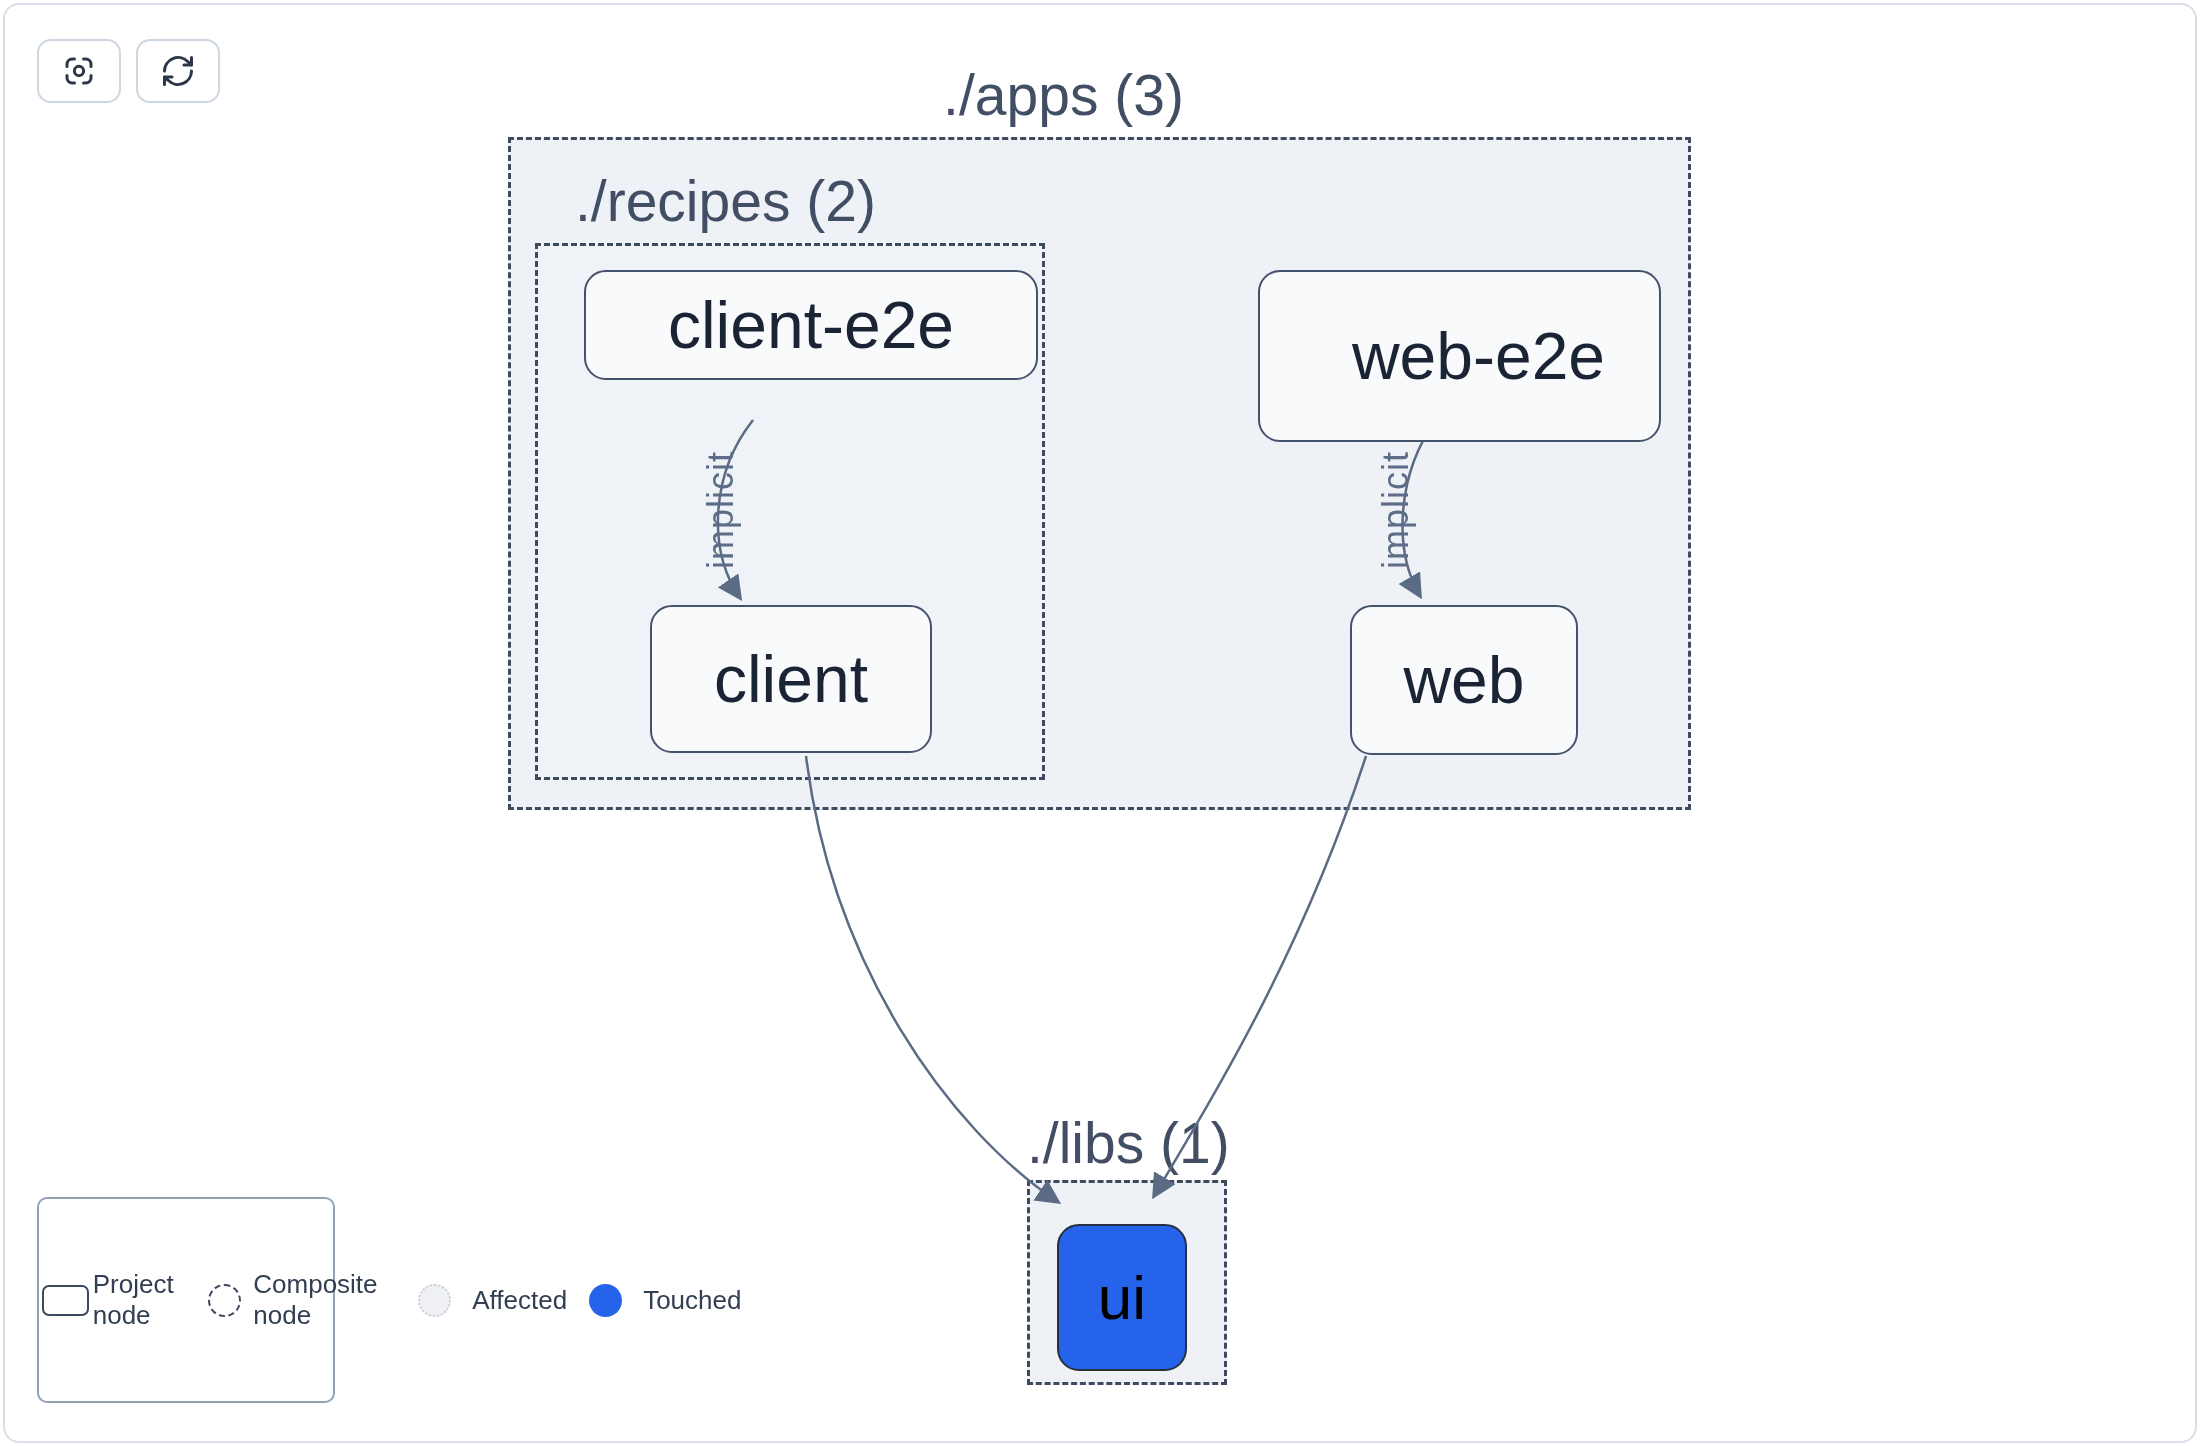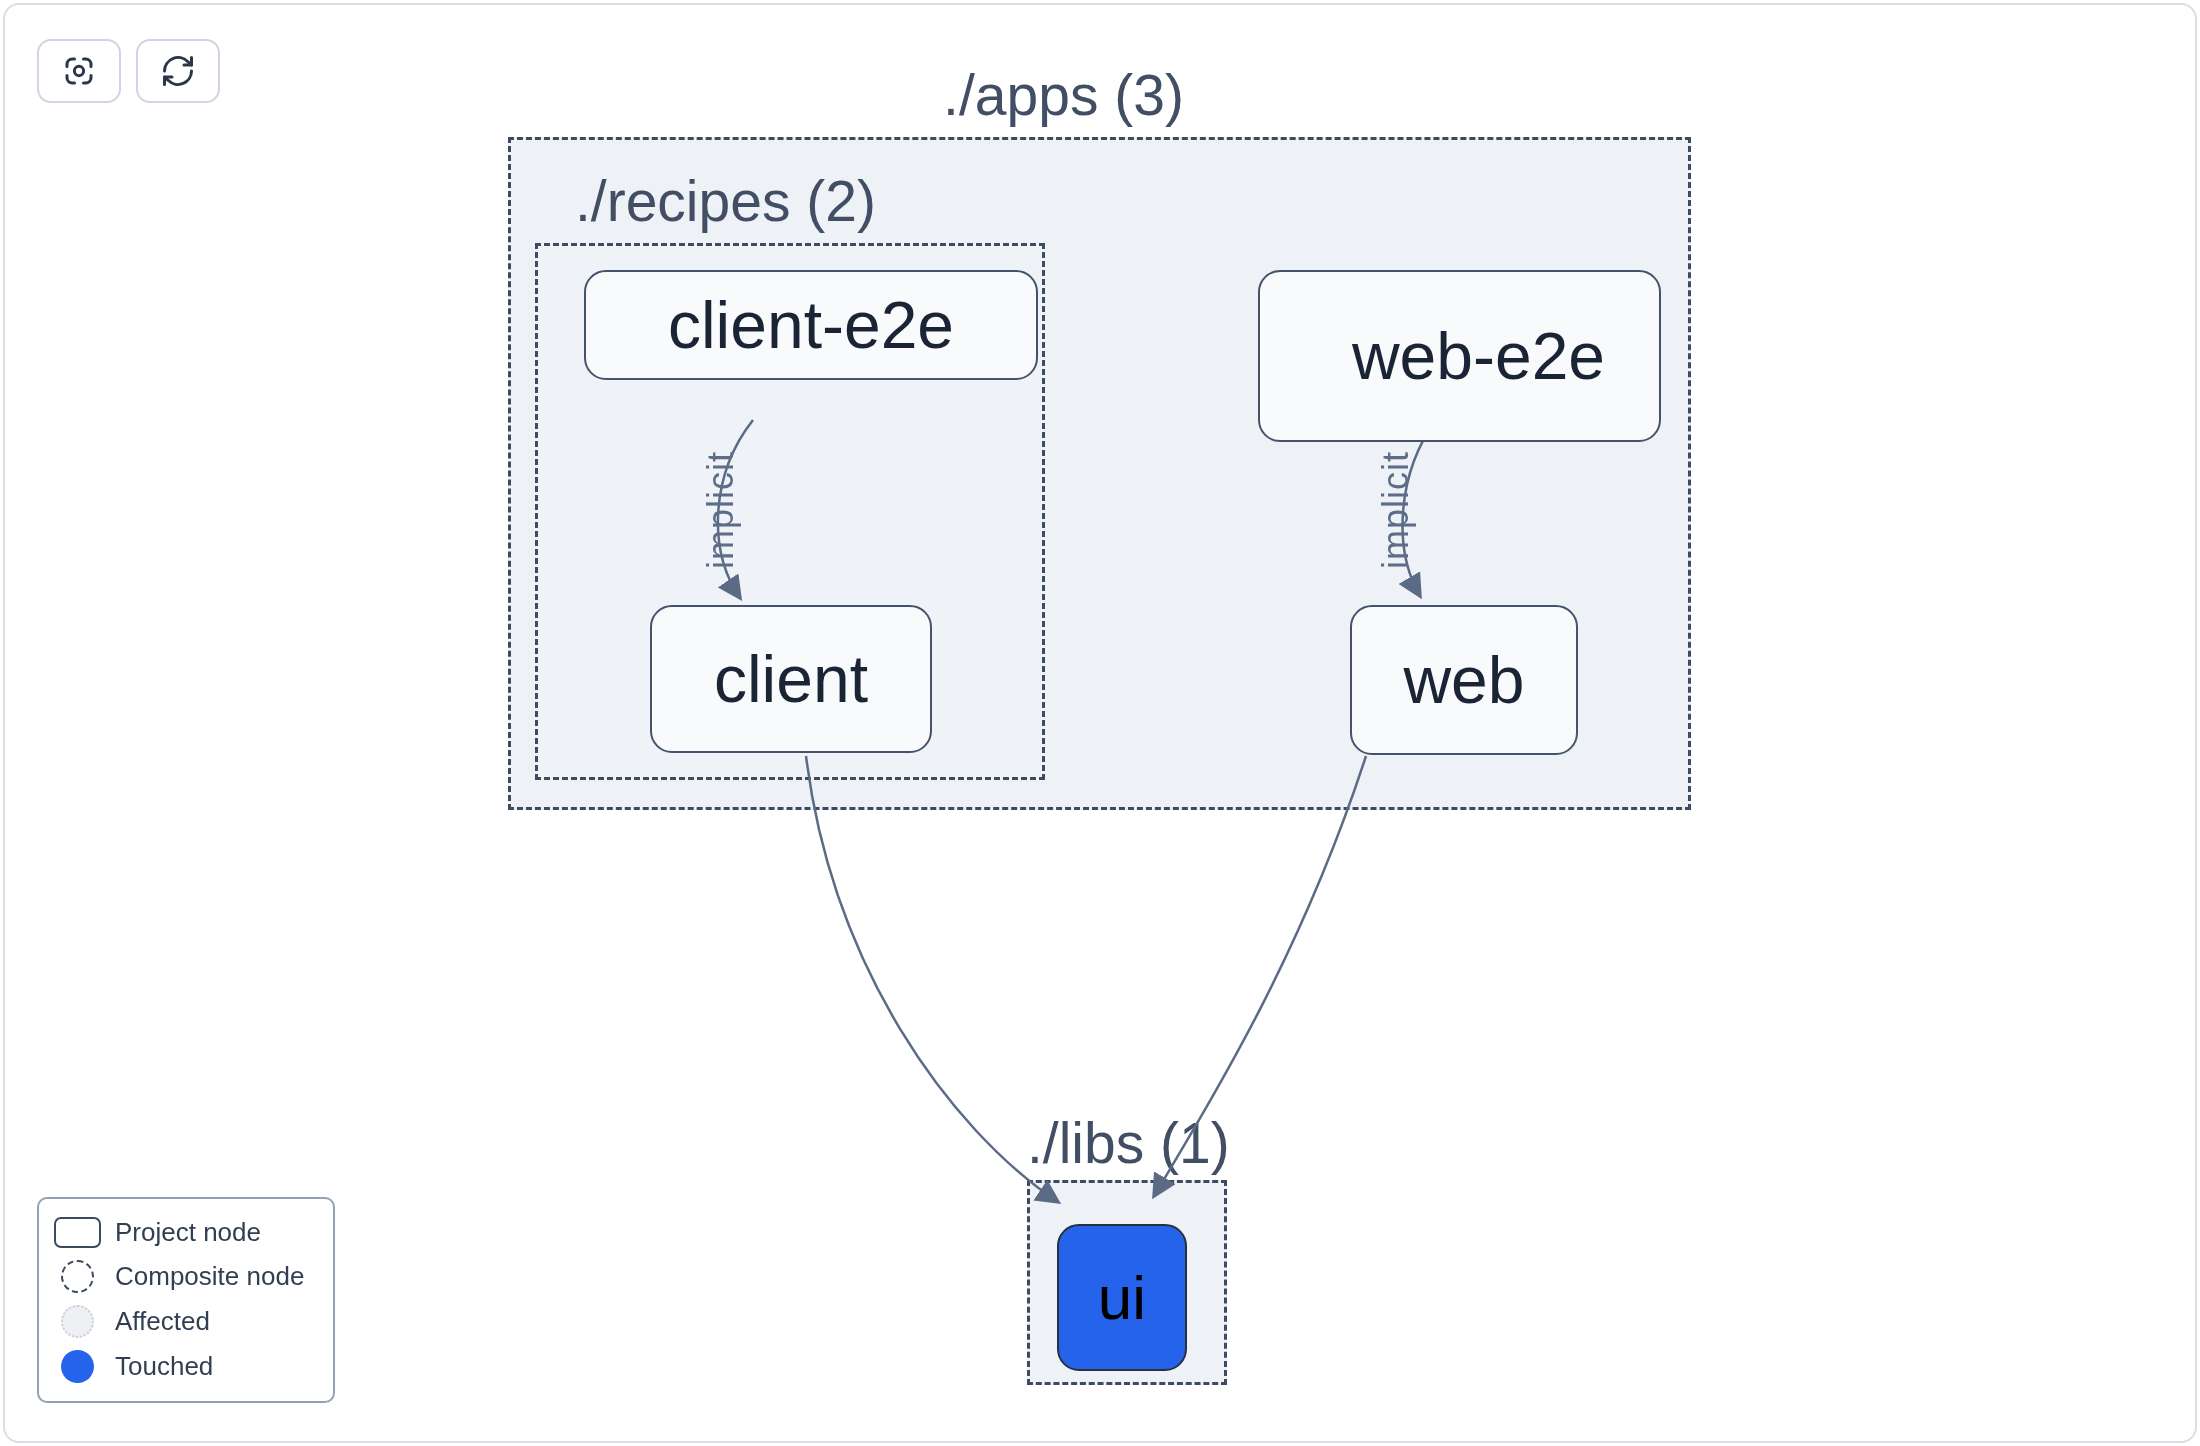--- a/index.html
+++ b/index.html
@@ -56,21 +56,21 @@
     border:2px solid #cdd7e3;background:#ffffff;display:flex;align-items:center;
     justify-content:center;box-sizing:border-box;z-index:50;cursor:pointer;
   }
   #btn-focus{left:37px;top:39px;}
   #btn-refresh{left:136px;top:39px;}
   .tool-btn svg{stroke:#2b3648;}
   
   #legend{
     position:absolute;left:37px;top:1197px;width:298px;height:206px;
     background:#ffffff;border:2px solid #93a1b5;border-radius:10px;
-    box-sizing:border-box;display:flex;flex-direction:column;
+    box-sizing:border-box;display:flex;flex-direction:row;
     justify-content:space-evenly;padding:6px 0;z-index:50;
   }
   .legend-row{display:flex;align-items:center;}
   .legend-icon-cell{width:76px;display:flex;justify-content:center;}
   .legend-label{font-size:26px;color:#323f52;}
   .icon-project{width:47px;height:31px;border:2.5px solid #3b4a5f;border-radius:7px;background:#fff;box-sizing:border-box;}
   .icon-composite{width:33px;height:33px;border:2.5px dashed #3b4a5f;border-radius:50%;box-sizing:border-box;}
   .icon-affected{width:33px;height:33px;border:2.5px dotted #c9d0da;border-radius:50%;background:#eef0f4;box-sizing:border-box;}
   .icon-touched{width:33px;height:33px;border-radius:50%;background:#2563eb;}
 </style>

